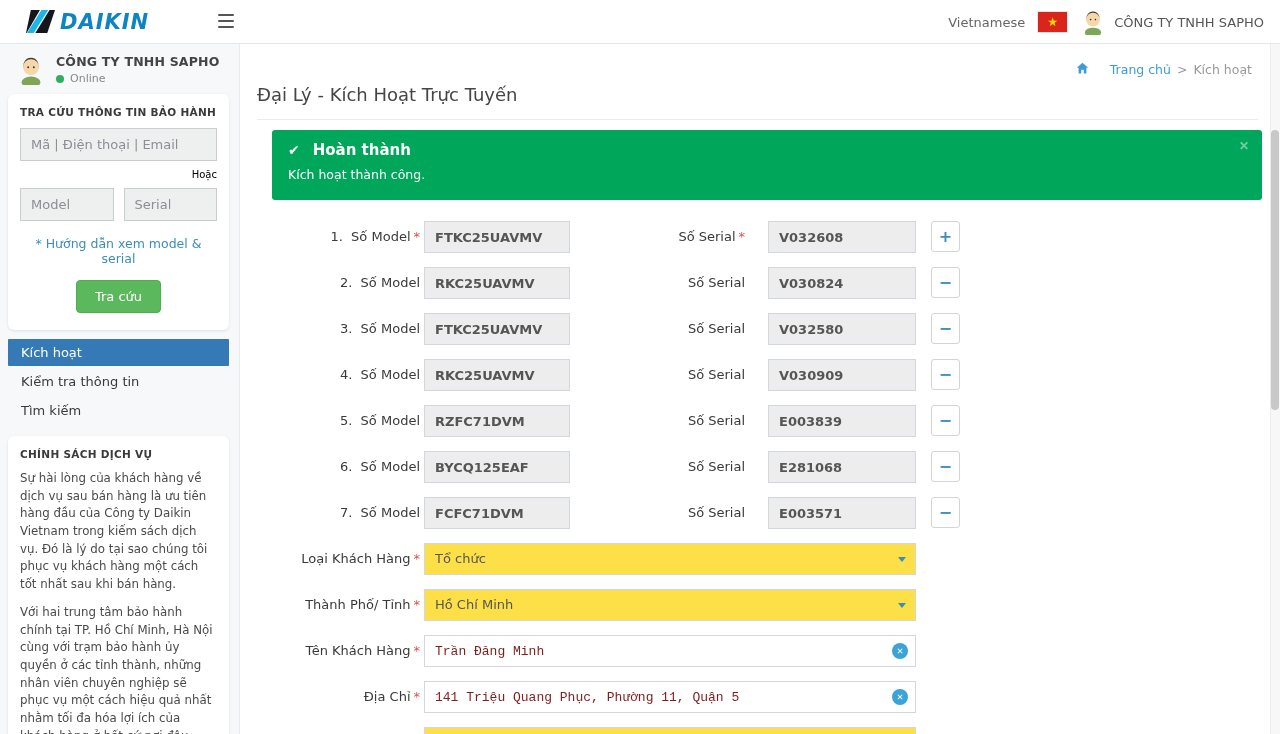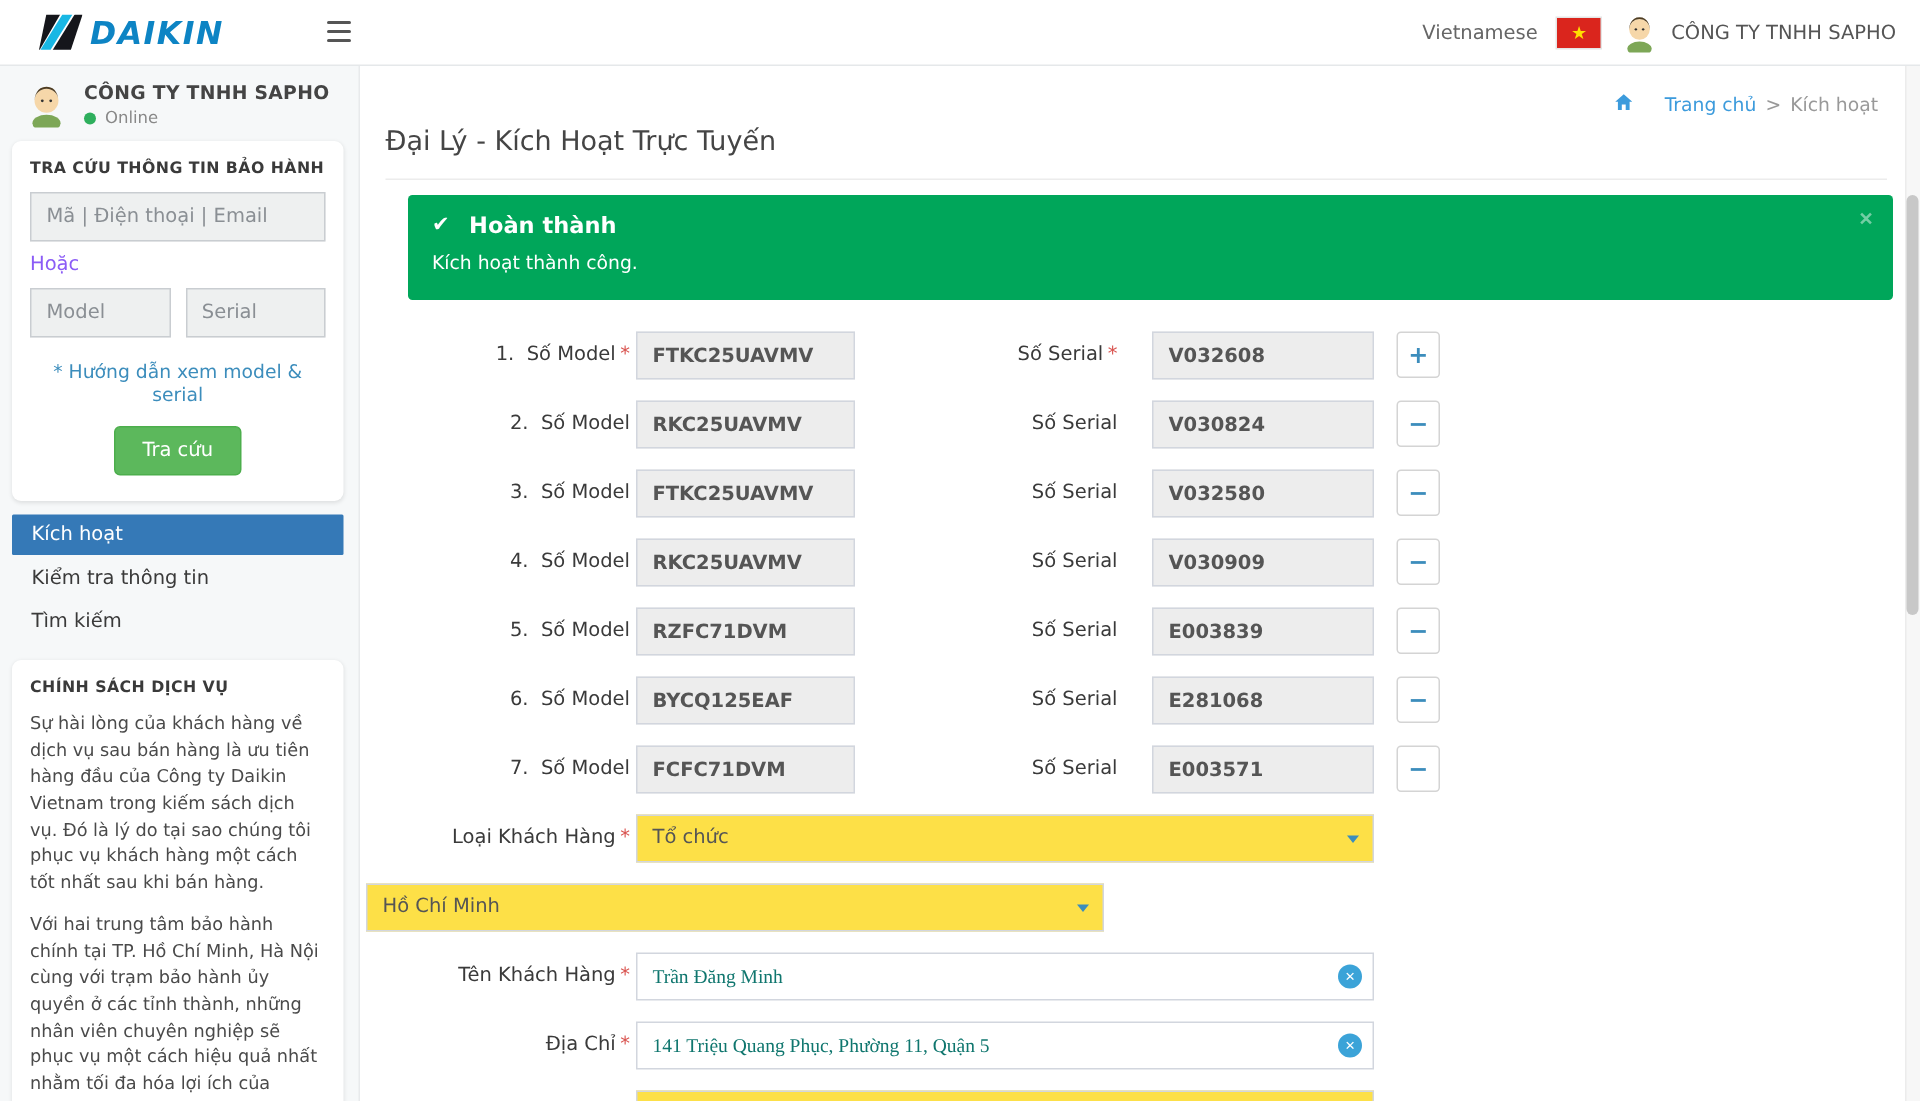--- a/index.html
+++ b/index.html
@@ -23,21 +23,21 @@
   
   #sidebar { position:absolute; left:0; top:44px; width:240px; height:690px; background:#f6f8f9; border-right:1px solid #e8eaec; overflow:hidden; }
   .user-panel { display:flex; align-items:center; gap:10px; padding:10px 14px 9px 16px; }
   .user-meta .u-name { font-size:12.5px; font-weight:bold; color:#444; letter-spacing:.2px; }
   .u-status { display:flex; align-items:center; gap:6px; margin-top:3px; font-size:11px; color:#888; }
   .u-dot { width:8px; height:8px; border-radius:50%; background:#2eaf5d; }
   .side-card { background:#fff; margin:0 10px 0 8px; border-radius:6px; box-shadow:0 1px 3px rgba(0,0,0,.10); padding:12px; }
   .side-title { font-size:10.5px; font-weight:bold; color:#3a3a3a; letter-spacing:.3px; }
   .side-inp { width:100%; height:33px; background:#eef0f0; border:1px solid #c9cdd1; border-radius:0; padding:0 10px; font-size:13px; color:#555; font-family:inherit; margin-top:10px; }
   .side-inp::placeholder { color:#8a8f94; }
-  .or-text { text-align:left; font-size:13px; color:#8b5cf6; margin:8px 0 0; }
+  .or-text { text-align:right; font-size:10px; color:#000000; margin:8px 0 0; }
   .duo { display:flex; gap:10px; margin-top:8px; }
   .duo .side-inp { margin-top:0; flex:1; min-width:0; }
   .guide-link { display:block; text-align:center; margin-top:15px; color:#3c8dbc; font-size:12.5px; text-decoration:none; cursor:pointer; }
   .tra-cuu-btn { display:block; margin:14px auto 5px; background:#5cb85c; border:1px solid #4cae4c; border-radius:4px; color:#fff; font-size:13px; padding:8px 18px; font-family:inherit; cursor:pointer; }
   .side-menu { margin:9px 10px 0 8px; }
   .side-menu .mi { height:27px; line-height:27px; padding-left:13px; font-size:13px; color:#3a3a3a; margin-bottom:2px; cursor:pointer; border-radius:1px; }
   .side-menu .mi.active { background:#3579b7; color:#fff; }
   .policy-card { margin-top:12px; }
   .policy-card p { font-size:11.8px; color:#4a4a4a; line-height:1.5; margin-top:10px; }
 
@@ -61,21 +61,21 @@
   .lcell { width:180px; text-align:right; font-size:13px; color:#3a3a3a; line-height:32px; white-space:nowrap; }
   .req { color:#d9534f; margin-left:3px; }
   .inp { height:32px; border:1px solid #d2d6de; background:#ededed; color:#555; font-size:13px; padding:0 10px; font-family:inherit; }
   .model-inp { width:146px; margin-left:4px;font-weight:bold; }
   .slabel { width:175px; }
   .serial-inp { width:148px; margin-left:23px;font-weight:bold; }
   .row-btn { width:29px; height:31px; margin-left:15px; background:#fff; border:1px solid #d4d4d4; border-radius:3px; color:#3c8dbc; font-size:16px; font-weight:bold; display:flex; align-items:center; justify-content:center; cursor:pointer; font-family:inherit; }
   .wide-field { position:relative; width:492px; margin-left:4px; }
   .select-box { height:32px; background:#fde047; border:1px solid #d2d6de; color:#555; font-size:13px; line-height:30px; padding:0 26px 0 10px; cursor:pointer; }
   .caret { position:absolute; right:10px; top:14px; width:0; height:0; border-left:4px solid transparent; border-right:4px solid transparent; border-top:5px solid #3c8dbc; }
-  .text-field input { width:100%; height:32px; background:#fff; border:1px solid #d2d6de; color:#0f766e; font-size:13px; padding:0 30px 0 10px; font-family:Liberation Serif, serif; }
+  .text-field input { width:100%; height:32px; background:#fff; border:1px solid #d2d6de; color:#7f1d1d; font-size:13px; padding:0 30px 0 10px; font-family:Liberation Mono, monospace; }
   .clear-btn { position:absolute; right:8px; top:8px; width:16px; height:16px; border-radius:50%; background:#3ba3d8; color:#fff; font-size:8.5px; line-height:16px; text-align:center; border:none; padding:0; cursor:pointer; }
 
   .scroll-track { position:absolute; right:0; top:44px; width:10px; height:690px; background:#f7f7f7; border-left:1px solid #ececec; }
   .scroll-thumb { position:absolute; right:1px; top:86px; width:8px; height:280px; background:#c8c8c8; border-radius:4px; cursor:pointer; }
 </style>
 </head>
 <body>
 
 <div id="header">
   <div class="logo-area">
@@ -231,20 +231,21 @@
       </div>
 
     <div class="form-row">
       <div class="lcell"><span>Loại Khách Hàng</span><span class="req">*</span></div>
       <div class="wide-field">
         <div class="select-box"><span>Tổ chức</span><span class="caret"></span></div>
       </div>
     </div>
 
     <div class="form-row">
+      <div class="lcell"><span>Thành Phố/ Tỉnh</span><span class="req">*</span></div>
       <div class="wide-field">
         <div class="select-box"><span>Hồ Chí Minh</span><span class="caret"></span></div>
       </div>
     </div>
 
     <div class="form-row">
       <div class="lcell"><span>Tên Khách Hàng</span><span class="req">*</span></div>
       <div class="wide-field text-field">
         <input type="text" value="Trần Đăng Minh" style="">
         <button class="clear-btn">✕</button>

